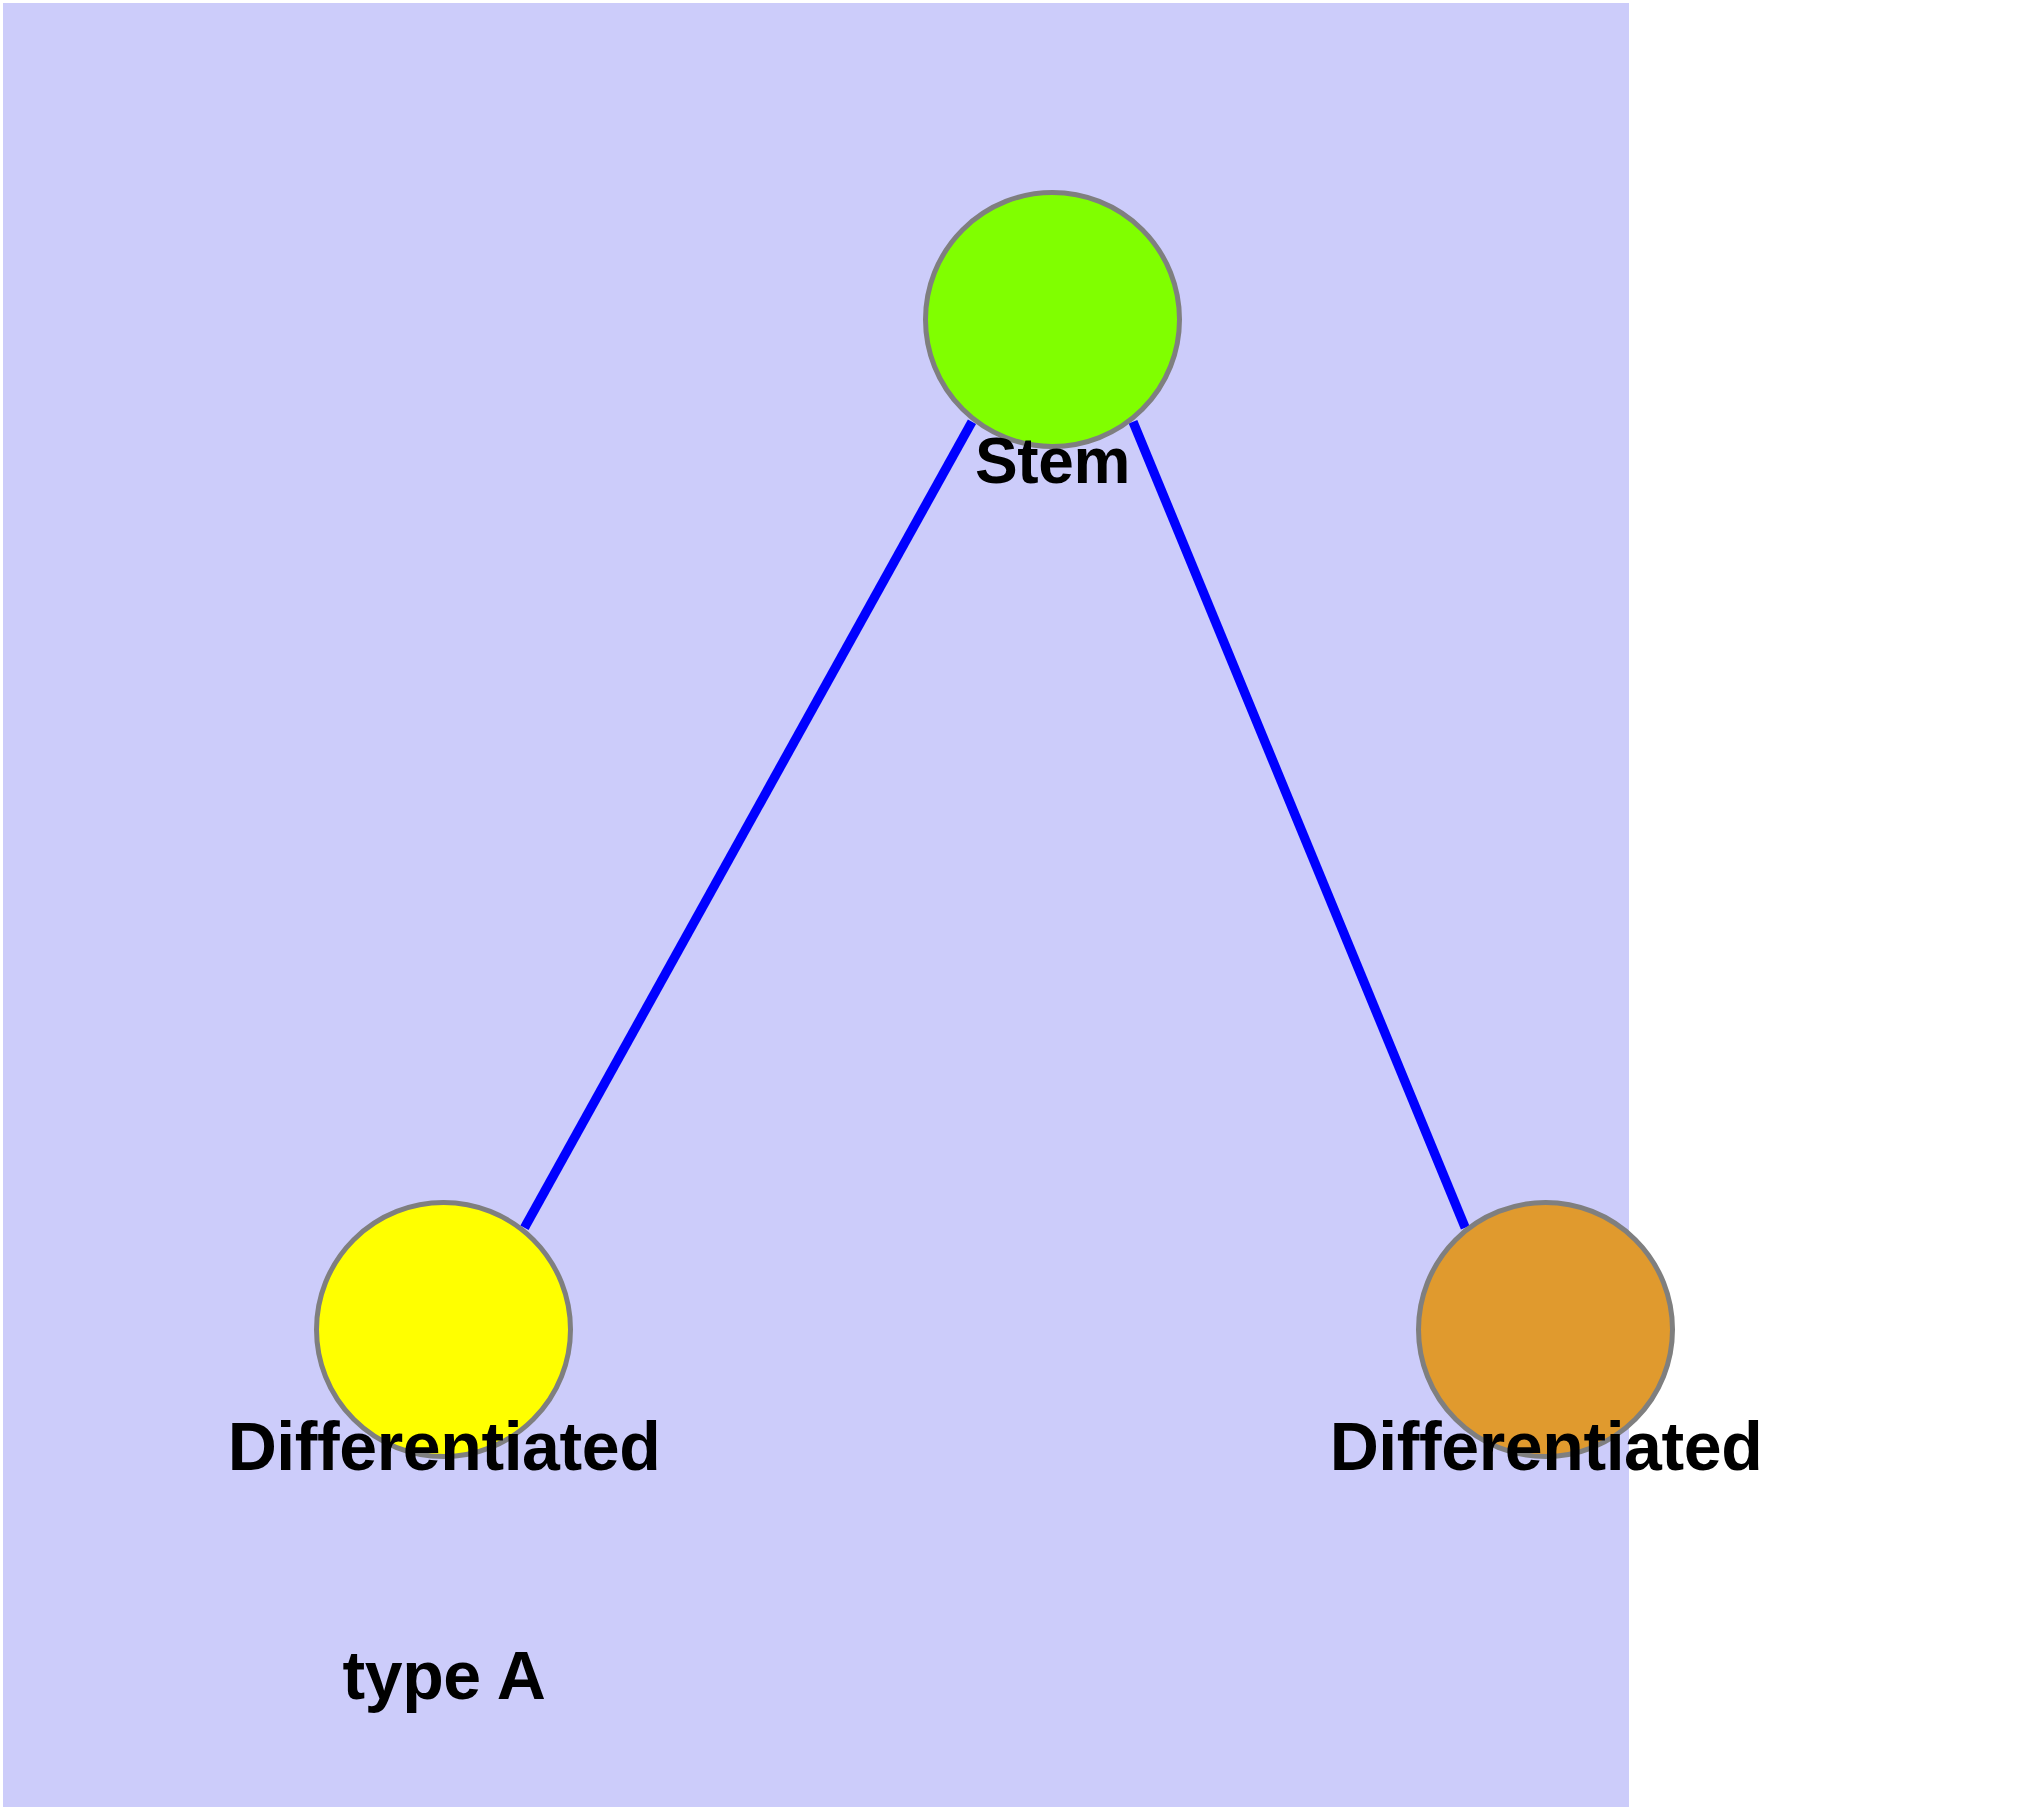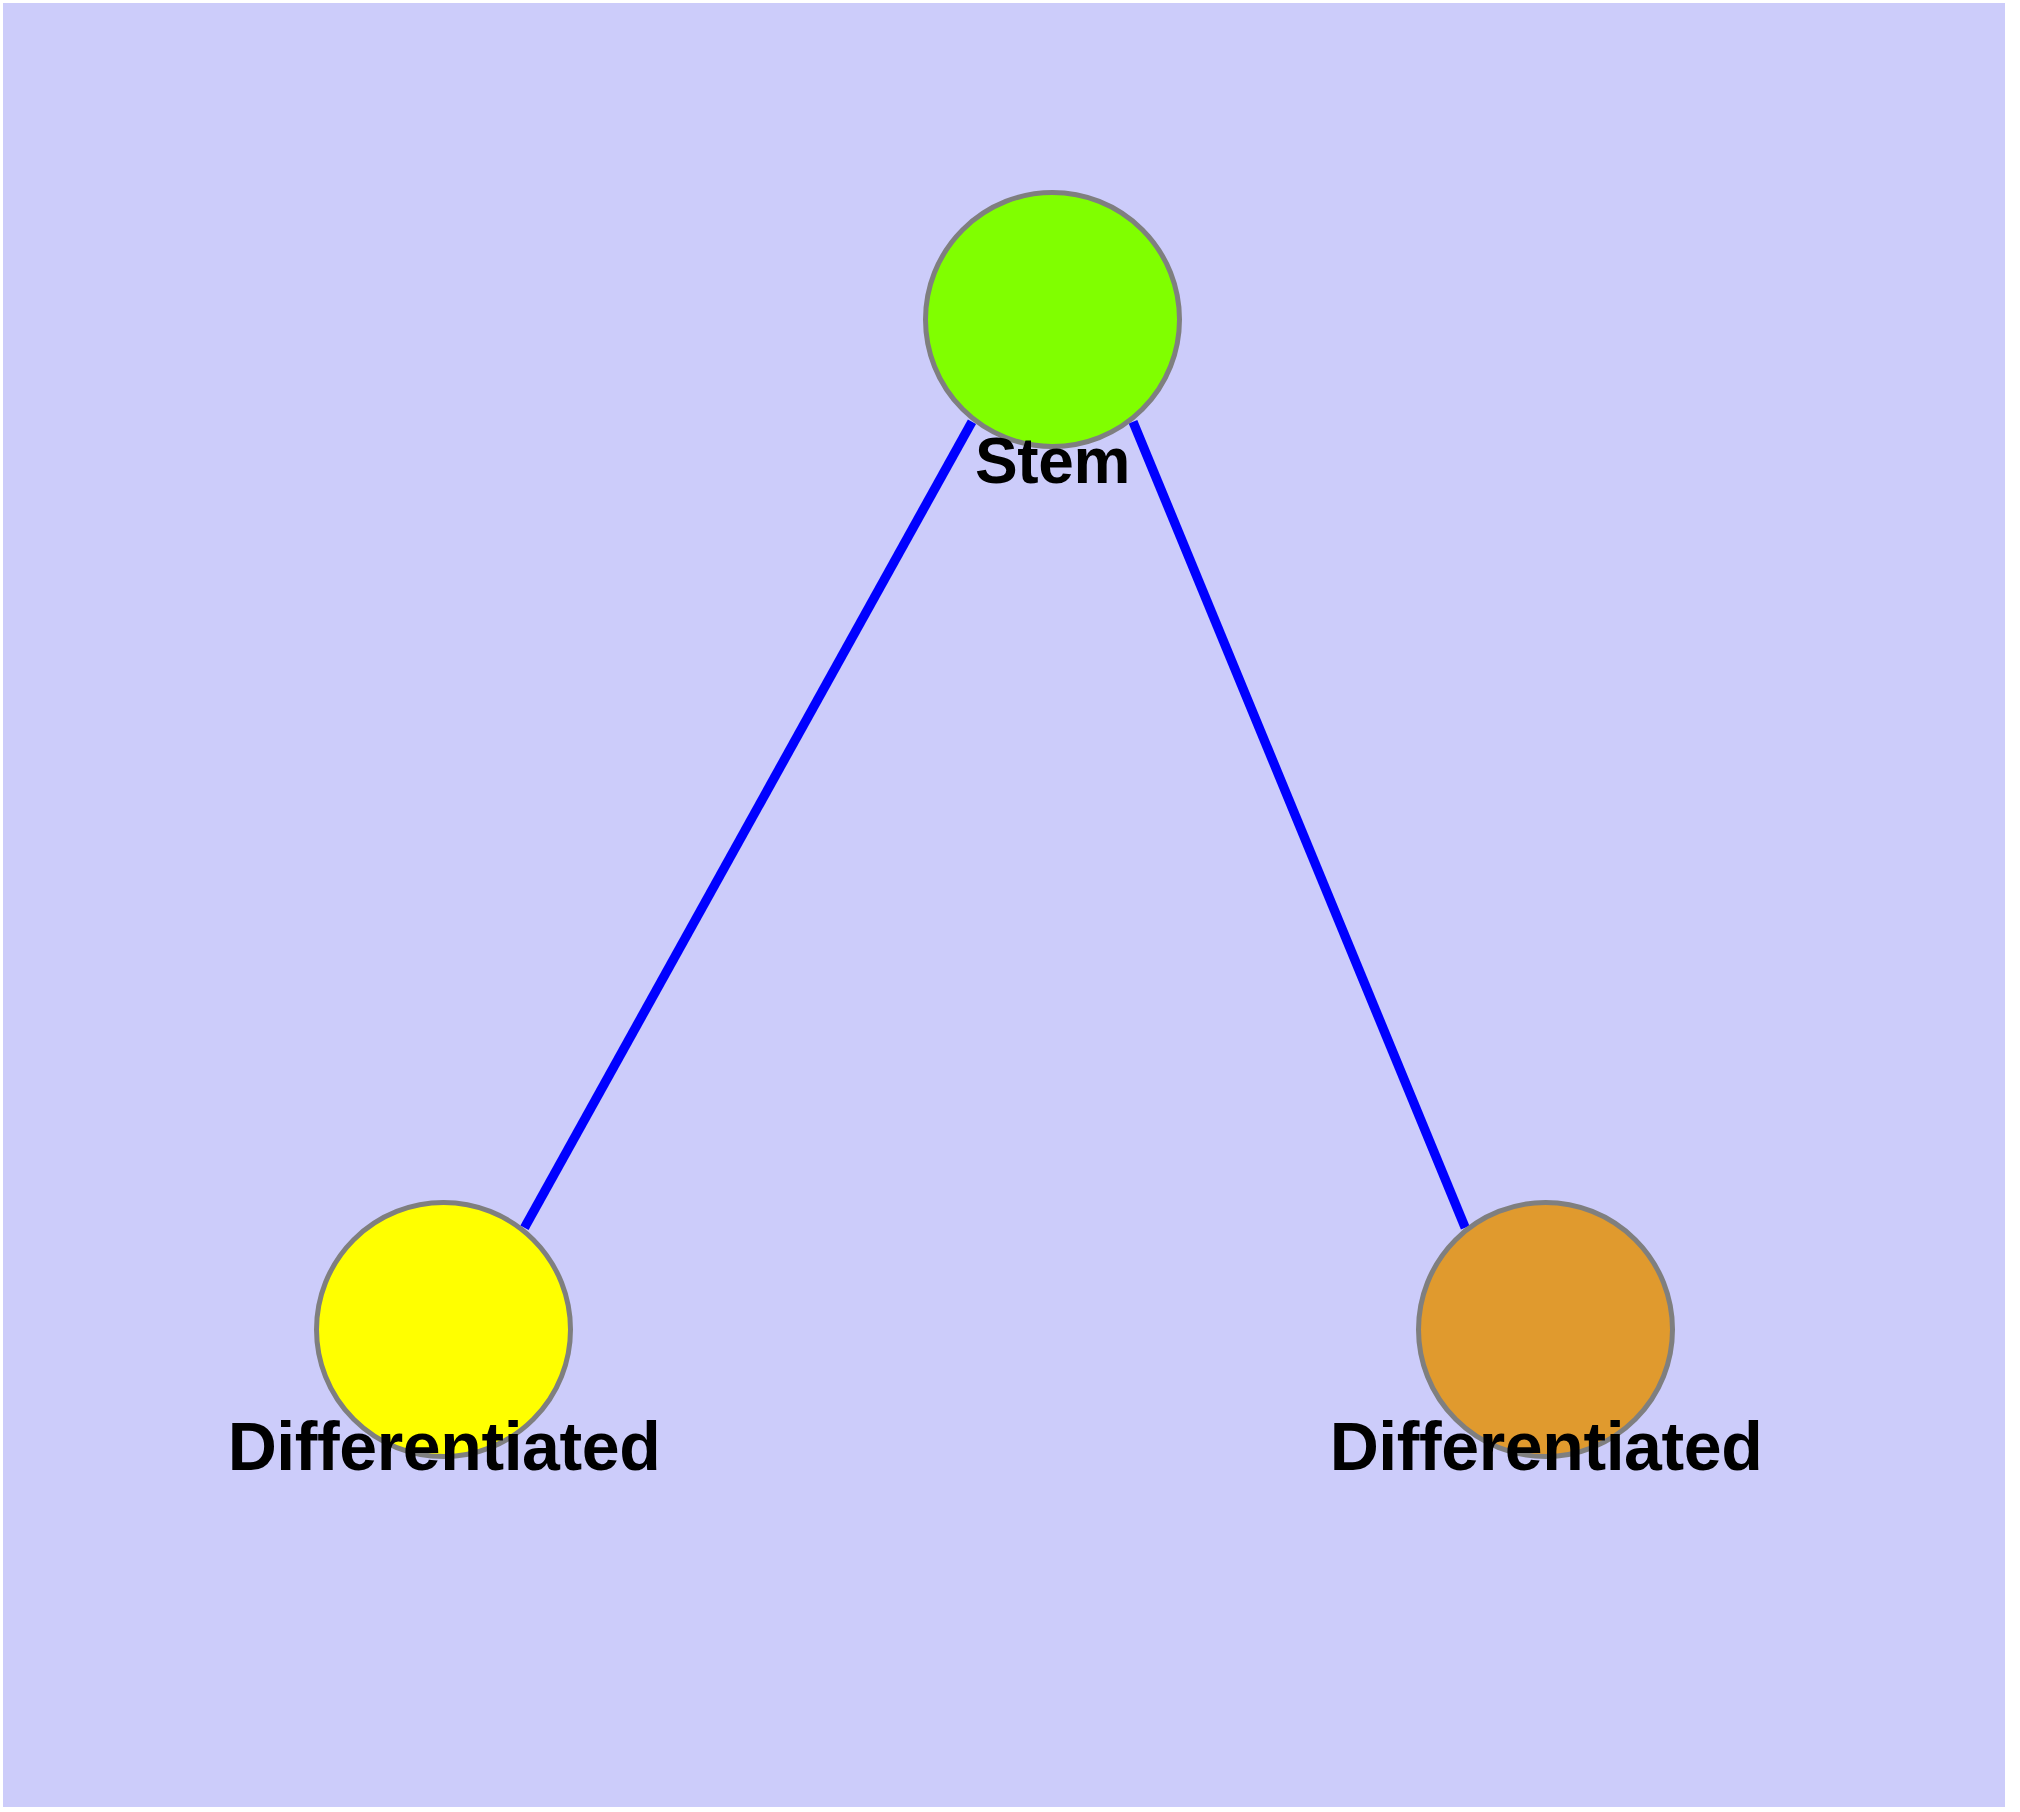--- a/index.html
+++ b/index.html
@@ -8,21 +8,21 @@
     background: #ffffff;
   }
   body {
     width: 2021px;
     height: 1812px;
     overflow: hidden;
   }
 
   #graph-canvas {
     position: relative;
-    width: 2005px;
+    width: 1629px;
     height: 1812px;
     background: #ccccfa;
     box-sizing: border-box;
     border-left: 3.4px solid #ffffff;
     border-top: 3.4px solid #ffffff;
     border-right: 0;
     border-bottom: 5.1px solid #ffffff;
     font-family: "Liberation Sans", sans-serif;
   }
 
@@ -114,20 +114,21 @@
   <div class="node" id="node-stem"></div>
   <div class="node" id="node-diff-a"></div>
   <div class="node" id="node-diff-b"></div>
 
   <div class="node-label" id="label-stem">
     <div>Stem</div>
   </div>
 
   <div class="node-label" id="label-diff-a">
     <div>Differentiated</div>
+    <div>type A</div>
   </div>
 
   <div class="node-label" id="label-diff-b">
     <div>Differentiated</div>
   </div>
 
 </div>
 
 
 </body></html>

